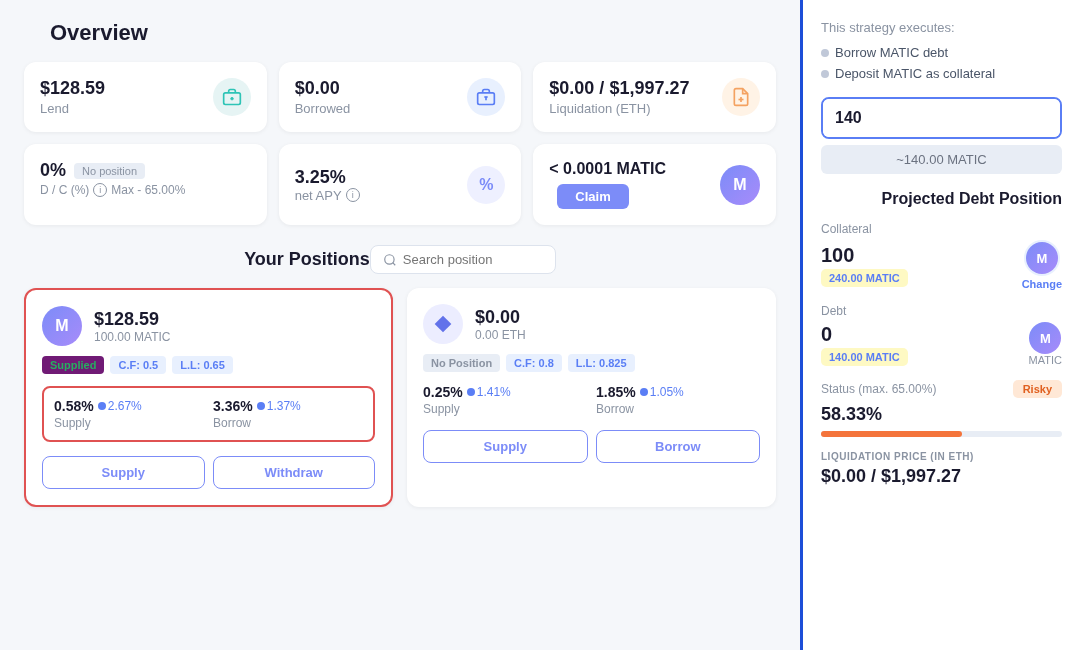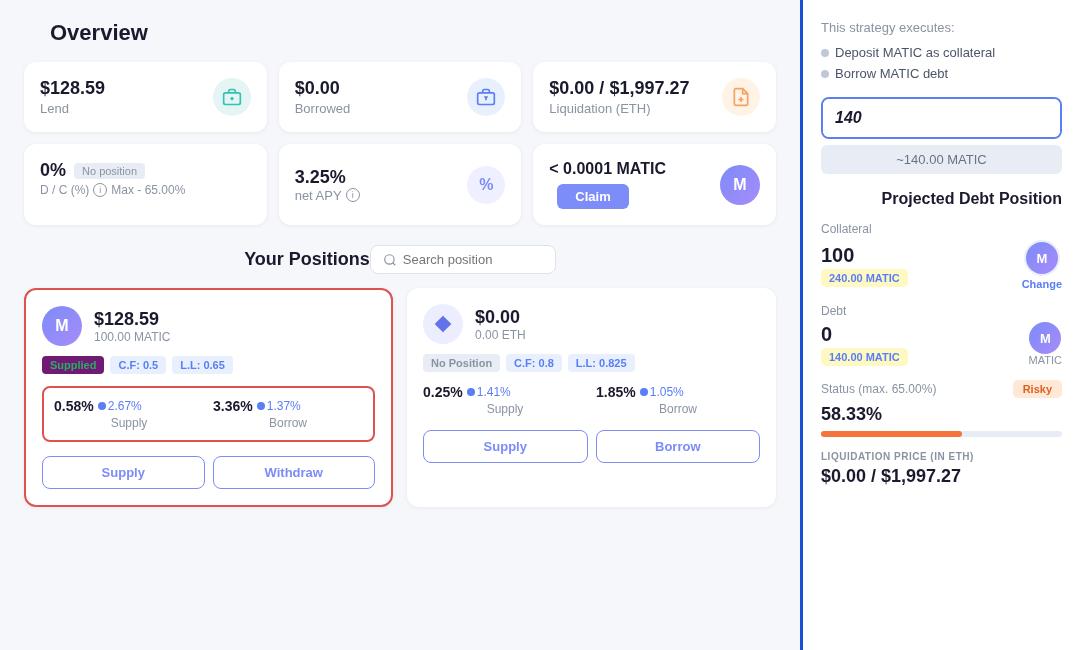--- a/index.html
+++ b/index.html
@@ -252,21 +252,20 @@
     .badge-blue { background: #e8f0fe; color: #5a7ef5; }
     .badge-gray { background: #e8edf5; color: #8a93a2; }
     .rates-row {
       display: grid;
       grid-template-columns: 1fr 1fr;
       gap: 9px;
       margin-bottom: 14px;
       border: 2px solid #e05252;
       border-radius: 8px;
       padding: 10px;
-      text-align: center;
     }
     .rates-row.normal {
       border: none;
       padding: 0;
     }
     .rate-group {}
     .rate-item {
       display: flex;
       align-items: center;
       gap: 4px;
@@ -335,21 +334,20 @@
       margin-bottom: 6px;
     }
     .input-group input {
       flex: 1;
       border: none;
       outline: none;
       padding: 10px 12px;
       font-size: 16px;
       font-weight: 600;
       color: #1a1a2e;
-      font-style: italic;
     }
     .approx-val {
       background: #e8edf5;
       border-radius: 6px;
       padding: 7px 12px;
       font-size: 13px;
       color: #6b7280;
       margin-bottom: 16px;
       text-align: center;
     }
@@ -634,25 +632,25 @@
       </div>
     </div>
   </div>
 </div>
 
 <div class="sidebar">
   <div class="strategy-title">This strategy executes:</div>
   <div class="strategy-items">
     <div class="strategy-item">
       <span class="bullet"></span>
-      <span>Deposit MATIC as collateral</span>
+      <span>Borrow MATIC debt</span>
     </div>
     <div class="strategy-item">
       <span class="bullet"></span>
-      <span>Borrow MATIC debt</span>
+      <span>Deposit MATIC as collateral</span>
     </div>
   </div>
 
   <div class="input-group">
     <input type="text" value="140" style="">
 
   </div>
   <div class="approx-val">~140.00 MATIC</div>
 
   <div class="projected-title">Projected Debt Position</div>

